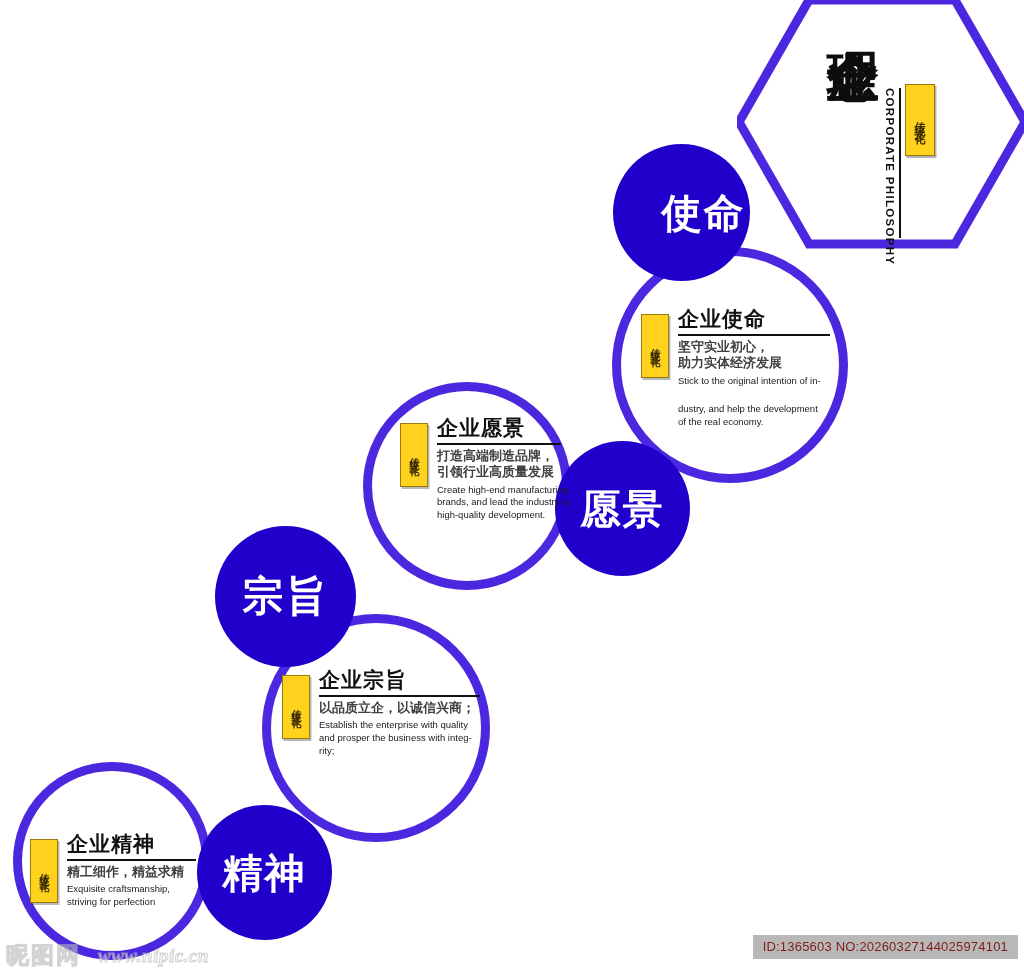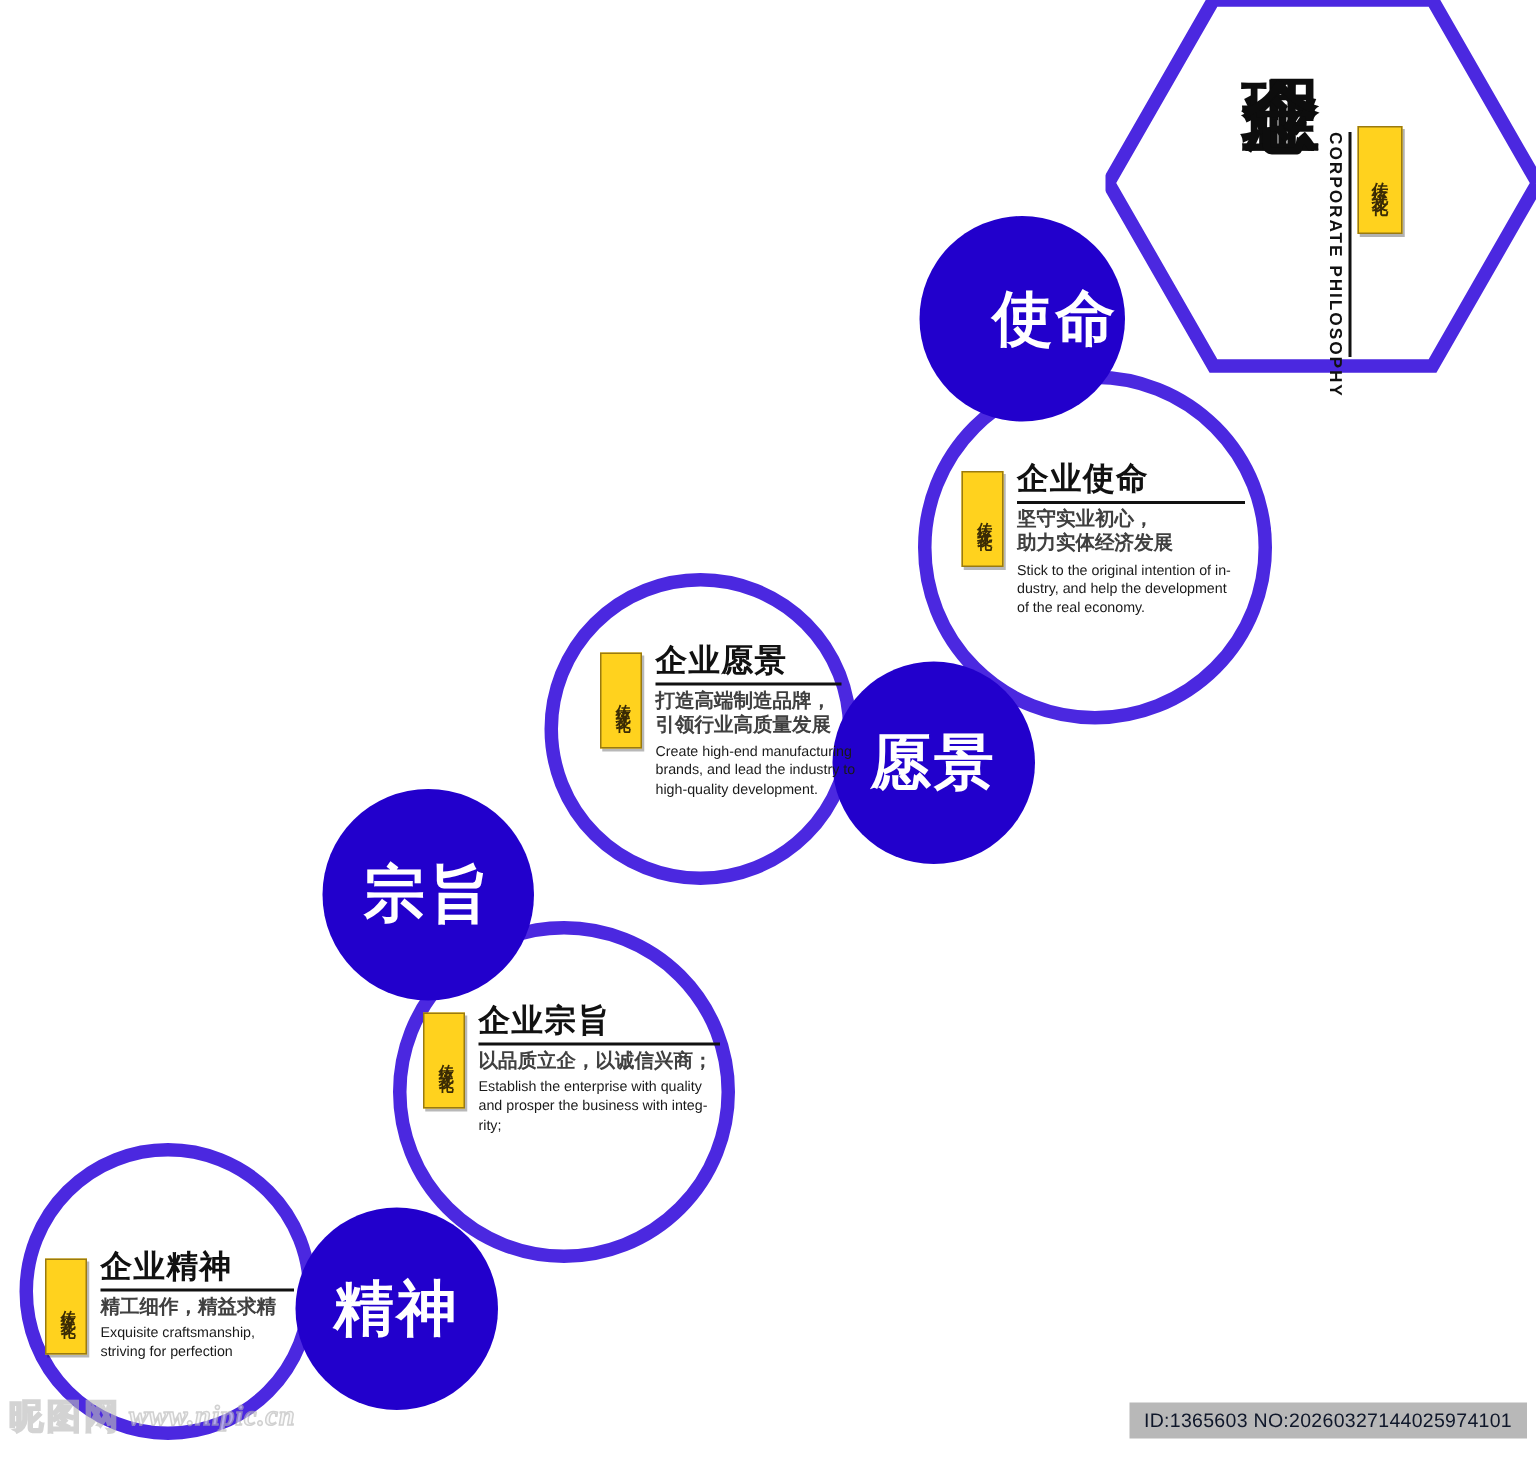--- a/index.html
+++ b/index.html
@@ -152,38 +152,38 @@
     font-weight:700;
     color:#0d0d0d;
     letter-spacing:0px;
     line-height:1;
     margin-top:2px;
     margin-left:-2px;
   }
 
   
   #wm-left{
-    position:absolute;left:6px;bottom:13px;
-    display:flex;align-items:center;gap:5px;
+    position:absolute;left:6px;bottom:2px;
+    display:flex;align-items:center;gap:17px;
     z-index:60;opacity:.62;
   }
   #wm-left .wm-logo{
     font-family:"DejaVu Sans","Liberation Sans",sans-serif;
     font-size:23px;font-weight:700;color:#f2f2f2;
     -webkit-text-stroke:1.2px #b9b9b9;
     letter-spacing:2px;
   }
   #wm-left .wm-url{
     font-family:"Liberation Serif","DejaVu Serif",serif;
     font-style:italic;font-size:19px;font-weight:700;color:#f4f4f4;
     -webkit-text-stroke:1px #b5b5b5;letter-spacing:.5px;
   }
   #wm-id{
     position:absolute;right:6px;bottom:14px;
-    background:#b8b8b8;color:#0f172a;
+    background:#b8b8b8;color:#7f1d1d;
     font-family:"Liberation Sans","DejaVu Sans",sans-serif;
     font-size:13px;letter-spacing:.2px;
     padding:4px 10px 5px 10px;
     z-index:60;
     white-space:nowrap;
   }
 </style>
 </head>
 <body style="background: rgb(255, 255, 255);">
 
@@ -211,32 +211,32 @@
   <div class="content" style="left:641px;top:308px;width:210px;">
     <div class="badge" style="background: rgb(255, 210, 30);">
       <span class="badge-text">传统文化</span>
     </div>
     <div class="txt">
       <div class="cn-title">企业使命</div>
       <div class="rule" style="width:152px;"></div>
       <div class="cn-sub">坚守实业初心，</div>
       <div class="cn-sub">助力实体经济发展</div>
       <div class="en-sub">Stick to the original intention of in-</div>
-      <div class="en-sub" style="margin-top:0">dustry, and help the development</div>
+      <div class="en-sub" style="margin-top:16px">dustry, and help the development</div>
       <div class="en-sub" style="margin-top:0">of the real economy.</div>
     </div>
   </div>
 
   <div class="ring" style="left: 363px; top: 382px; width: 208px; height: 208px; --ring: #4b28e0;"></div>
 
   <div class="node-circle" style="left: 555px; top: 441px; width: 135px; height: 135px; --fill: #2200cc;">
     <span class="node-label" style="font-size:40px;">愿景</span>
   </div>
 
-  <div class="content" style="left:386px;top:429px;width:200px;padding-left:14px;">
+  <div class="content" style="left:386px;top:417px;width:200px;padding-left:14px;">
     <div class="badge" style="background: rgb(255, 210, 30);">
       <span class="badge-text">传统文化</span>
     </div>
     <div class="txt">
       <div class="cn-title">企业愿景</div>
       <div class="rule" style="width:124px;"></div>
       <div class="cn-sub">打造高端制造品牌，</div>
       <div class="cn-sub">引领行业高质量发展</div>
       <div class="en-sub">Create high-end manufacturing</div>
       <div class="en-sub" style="margin-top:0">brands, and lead the industry to</div>

